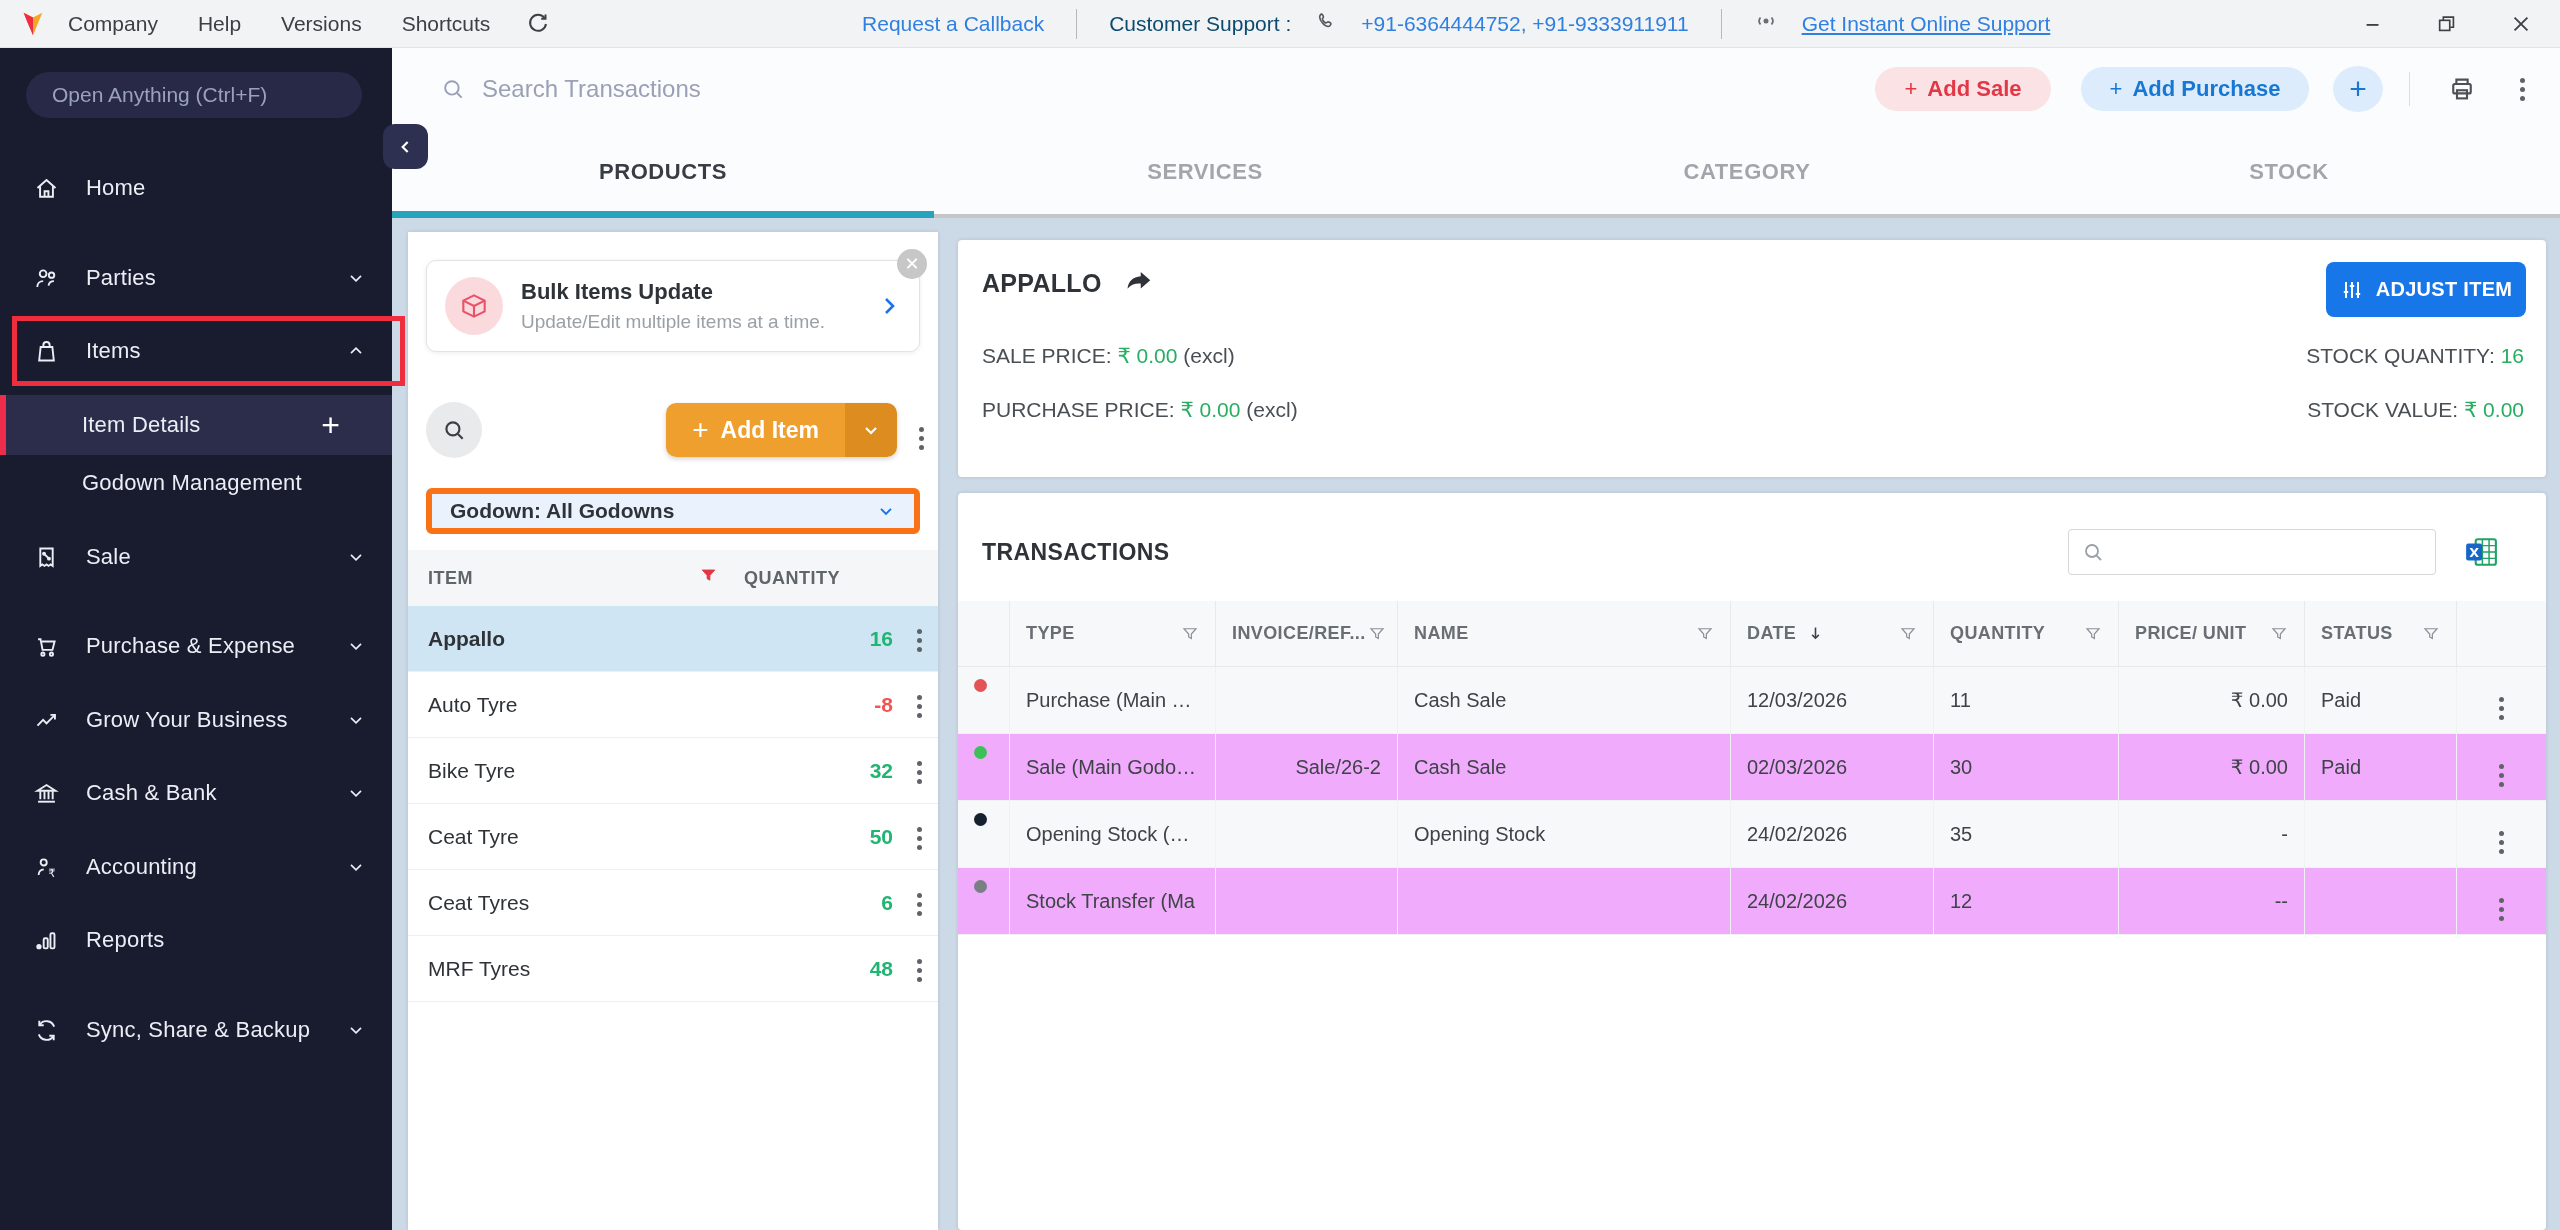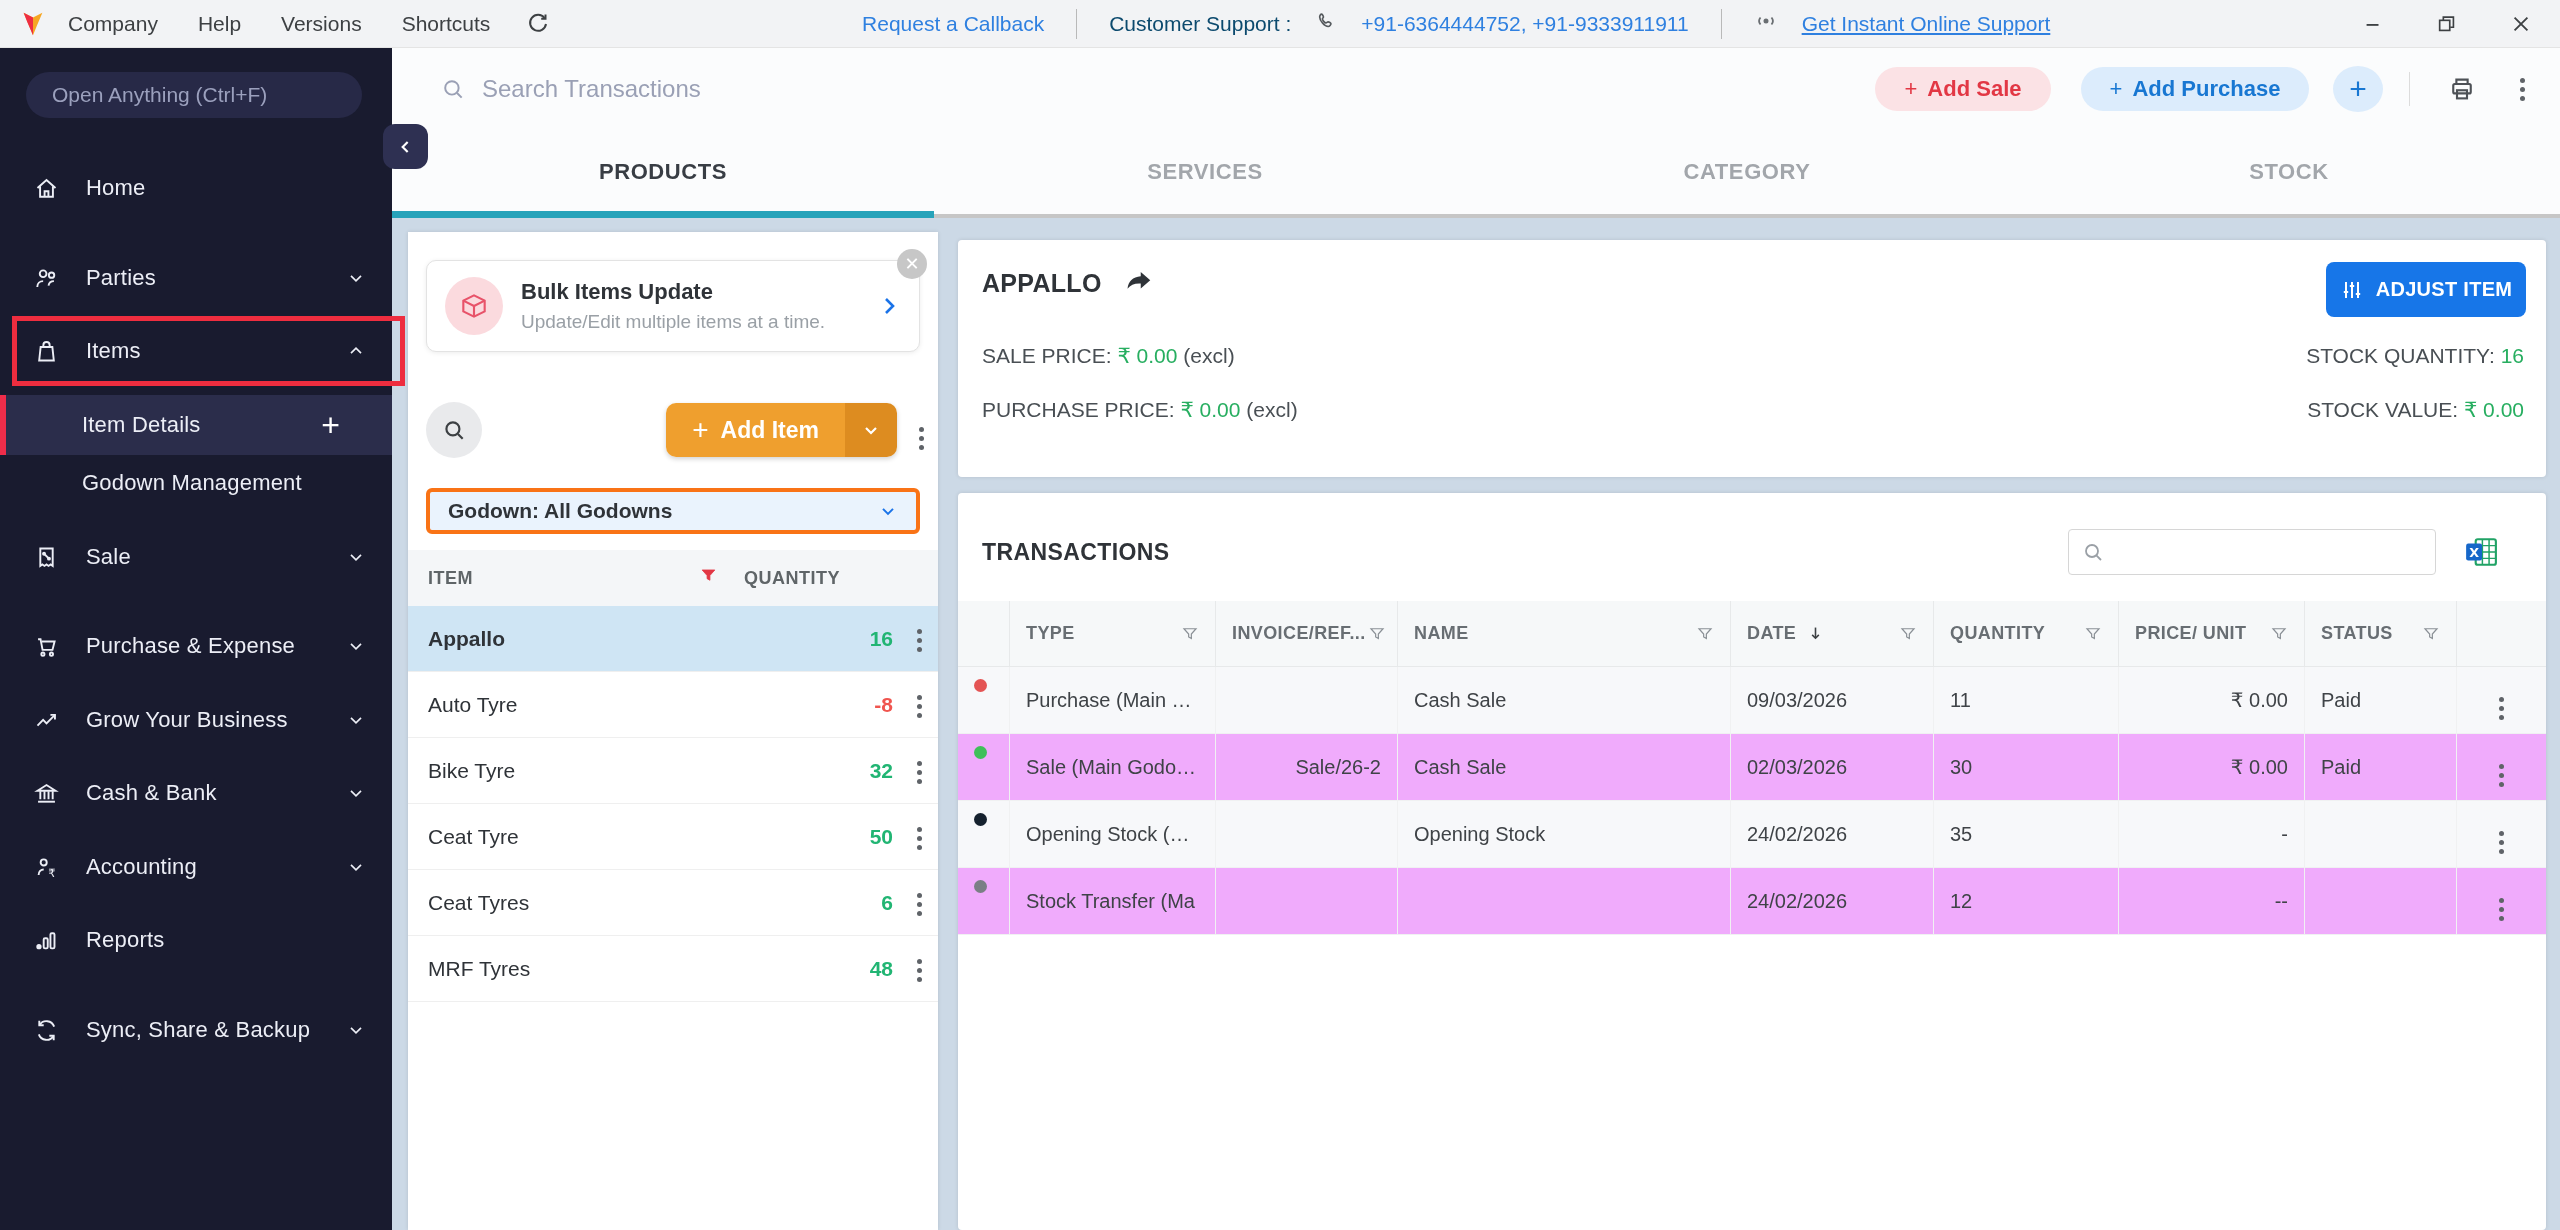--- a/index.html
+++ b/index.html
@@ -71,21 +71,21 @@
   .bulk-title { font-size:22px; font-weight:bold; color:#2f3338; }
   .bulk-sub { font-size:19px; color:#9aa0a6; margin-top:6px; }
   .bulk-chev { margin-left:auto; display:flex; }
   .bulk-close { position:absolute; top:-12px; right:-8px; width:30px; height:30px; border-radius:50%; background:#c7c7c7; color:#fff; display:flex; align-items:center; justify-content:center; font-size:18px; cursor:pointer; }
   .tools-row { display:flex; align-items:center; padding:50px 14px 0 18px; }
   .circle-search { width:56px; height:56px; border-radius:50%; background:#e9eaec; display:flex; align-items:center; justify-content:center; cursor:pointer; }
   .add-item-btn { margin-left:auto; height:54px; border-radius:10px; overflow:hidden; display:flex; cursor:pointer; box-shadow:0 2px 5px rgba(0,0,0,.18); }
   .add-item-main { background:#ef9f2e; color:#fff; font-size:23px; font-weight:bold; display:flex; align-items:center; padding:0 26px; gap:12px; }
   .add-item-caret { background:#dd8c20; width:52px; display:flex; align-items:center; justify-content:center; }
   .list-kebab { margin-left:22px; display:flex; align-items:center; height:54px; padding-top:16px; }
-  .godown { margin:30px 18px 0 18px; height:46px; background:#eaf3fd; border:4px solid #f97316; border-radius:6px; display:flex; align-items:center; padding:4px 18px; cursor:pointer; }
+  .godown { margin:30px 18px 0 18px; height:46px; background:#eaf3fd; border:6px solid #f97316; border-radius:6px; display:flex; align-items:center; padding:4px 18px; cursor:pointer; }
   .godown-label { font-size:21px; font-weight:bold; color:#2f3338; }
   .godown-chev { margin-left:auto; display:flex; }
   .list-header { margin-top:16px; height:56px; background:#f4f6f8; display:flex; align-items:center; padding:0 20px; font-size:18px; font-weight:bold; color:#5f6568; letter-spacing:.5px; }
   .lh-spacer { flex:1; }
   .lh-qty { margin:0 78px 0 26px; }
   .item-list { flex:1; overflow:hidden; }
   .item-row { height:66px; display:flex; align-items:center; padding:0 16px 0 20px; border-bottom:1px solid #efefef; font-size:21px; color:#2f3338; cursor:pointer; background:#fff; }
   .item-row.selected { background:#cfe5f4; font-weight:bold; }
   .item-name { flex:1; }
   .item-qty { width:64px; text-align:right; font-weight:bold; }
@@ -631,21 +631,21 @@
                 <div class="t-cell"></div>
               </div>
 
               <div class="t-row t-body-row">
                 <div class="dot-cell">
                     <span class="dot" style="background: rgb(228, 84, 84);"></span>
                   </div>
                 <div class="b-cell">Purchase (Main …</div>
                 <div class="b-cell num-right"></div>
                 <div class="b-cell">Cash Sale</div>
-                <div class="b-cell">09/03/2026</div>
+                <div class="b-cell">12/03/2026</div>
                 <div class="b-cell">11</div>
                 <div class="b-cell num-right">₹ 0.00</div>
                 <div class="b-cell">Paid</div>
                 <div class="row-kebab">
                     <span class="kebab"></span>
                   </div>
               </div>
 
               <div class="t-row t-body-row">
                 <div class="dot-cell">

